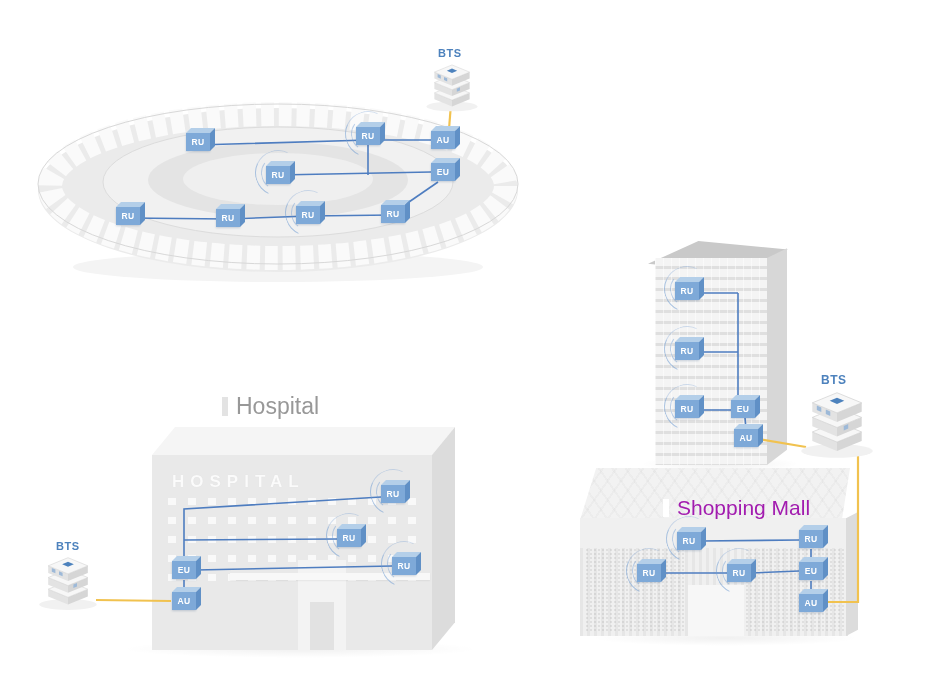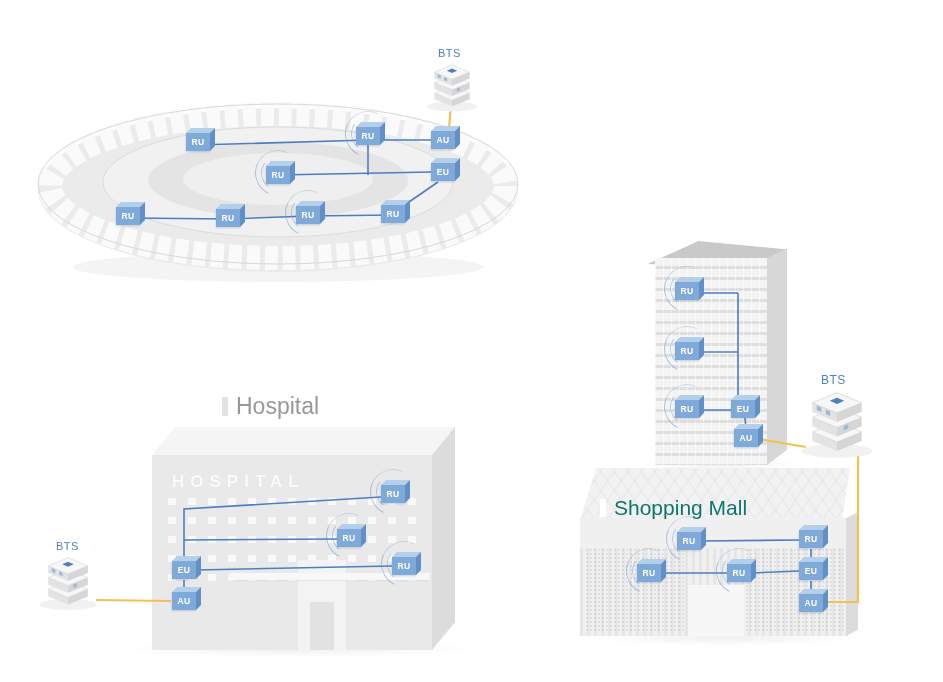--- a/index.html
+++ b/index.html
@@ -6,21 +6,21 @@
   body{background:#fff}
   #canvas{position:relative;width:943px;height:682px;background:#ffffff;overflow:hidden;
           font-family:"Liberation Sans",sans-serif}
 
   
   .illus{position:absolute;z-index:1}
   #wires{position:absolute;left:0;top:0;z-index:3;pointer-events:none}
   .node{position:absolute;z-index:5;width:24px;height:18px}
   .scene-title{position:absolute;z-index:7;display:flex;align-items:center;gap:8px;white-space:nowrap}
   .title-bar{display:inline-block;width:6px;height:0.82em}
-  .bts-label{position:absolute;z-index:7;color:#4d82bd;font-weight:normal;font-size:11px;letter-spacing:.5px}
+  .bts-label{position:absolute;z-index:7;color:#4d82bd;font-weight:bold;font-size:11px;letter-spacing:.5px}
   .bts-icon{position:absolute;z-index:4}
 
   
   .cube{position:absolute;inset:0;background:#7ea9d8;display:flex;align-items:center;justify-content:center;
         box-shadow:0 1px 2px rgba(60,90,130,.25)}
   .cube::before{content:"";position:absolute;top:-5px;left:0;width:100%;height:5px;background:#b4cfe9;
         transform:skewX(-45deg);transform-origin:0 100%}
   .cube::after{content:"";position:absolute;top:0;right:-5px;width:5px;height:100%;background:#6090c6;
         transform:skewY(-45deg);transform-origin:0 0}
   .cube-label{color:#fff;font-size:8.5px;font-weight:bold;letter-spacing:.3px;position:relative;z-index:2}
@@ -181,21 +181,21 @@
     </g>
   </svg>
 
 
   <div class="scene-title" style="left:222px;top:393px;font-size:23px;color:#989898">
     <span class="title-bar" style="background:#e3e3e3"></span>
     <span>Hospital</span>
   </div>
 
 
-  <div class="scene-title" style="left:600px;top:496px;font-size:21px;color:#0f766e">
+  <div class="scene-title" style="left:663px;top:496px;font-size:21px;color:#a21caf">
     <span class="title-bar" style="background:#ffffff"></span>
     <span>Shopping Mall</span>
   </div>
 
   <div class="bts-label" style="left:438px;top:47px">BTS</div>
   <svg class="bts-icon" style="left:420px;top:60px" width="64" height="53" viewBox="0 0 80 66">
       <use href="#bts-building"></use>
     </svg>
 
   <div class="bts-label" style="left:56px;top:540px">BTS</div>

